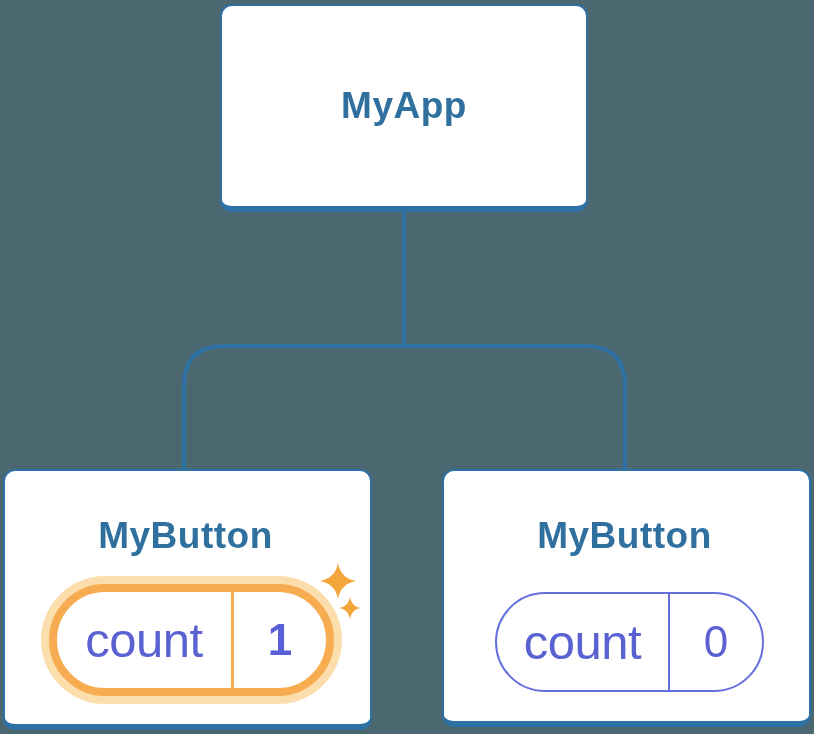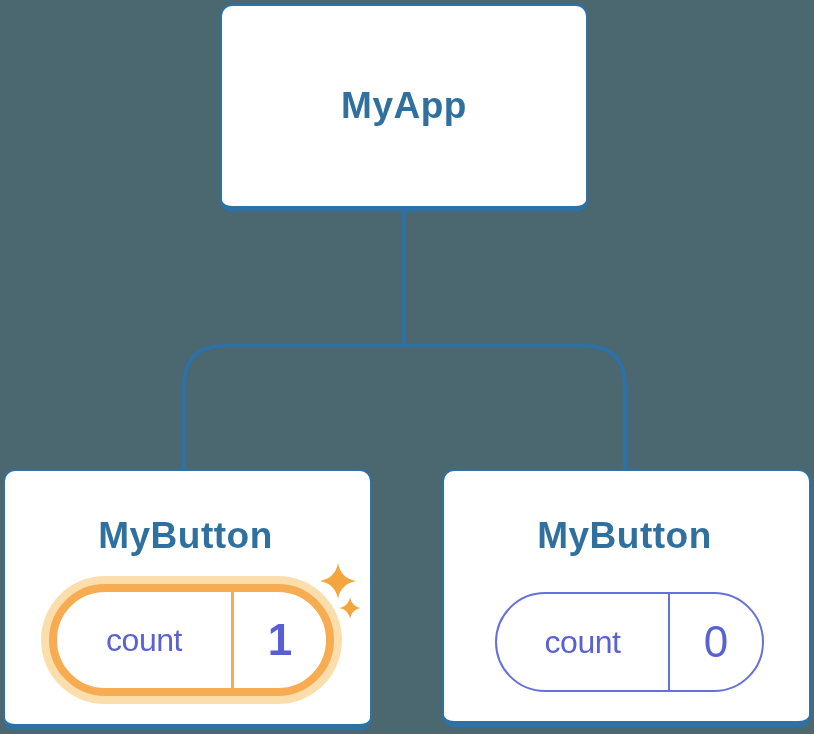--- a/index.html
+++ b/index.html
@@ -44,21 +44,21 @@
     border-radius:60px;
     box-shadow:0 0 0 8px var(--highlight-glow,#FCDEAD);
   }
   #state-pill-1{
     left:51px;top:121px;width:269px;height:100px;
     border:2.5px solid var(--state-border,#6670DD);
     border-radius:52px;
   }
   .pill-key{
     flex:1;display:flex;align-items:center;justify-content:center;
-    font-size:32px;letter-spacing:-0.5px;
+    font-size:49px;letter-spacing:-0.5px;
     color:var(--state-text,#5A62D2);
   }
   #state-pill-0 .pill-key{border-right:3px solid var(--highlight,#F8AC51);}
   #state-pill-1 .pill-key{border-right:2px solid var(--state-border,#6670DD);}
   .pill-value{
     width:92px;display:flex;align-items:center;justify-content:center;
     font-size:44px;color:var(--state-text,#5A62D2);
   }
   .pill-value.bold{font-weight:700;color:var(--state-value-text,#585ED6);}
 

